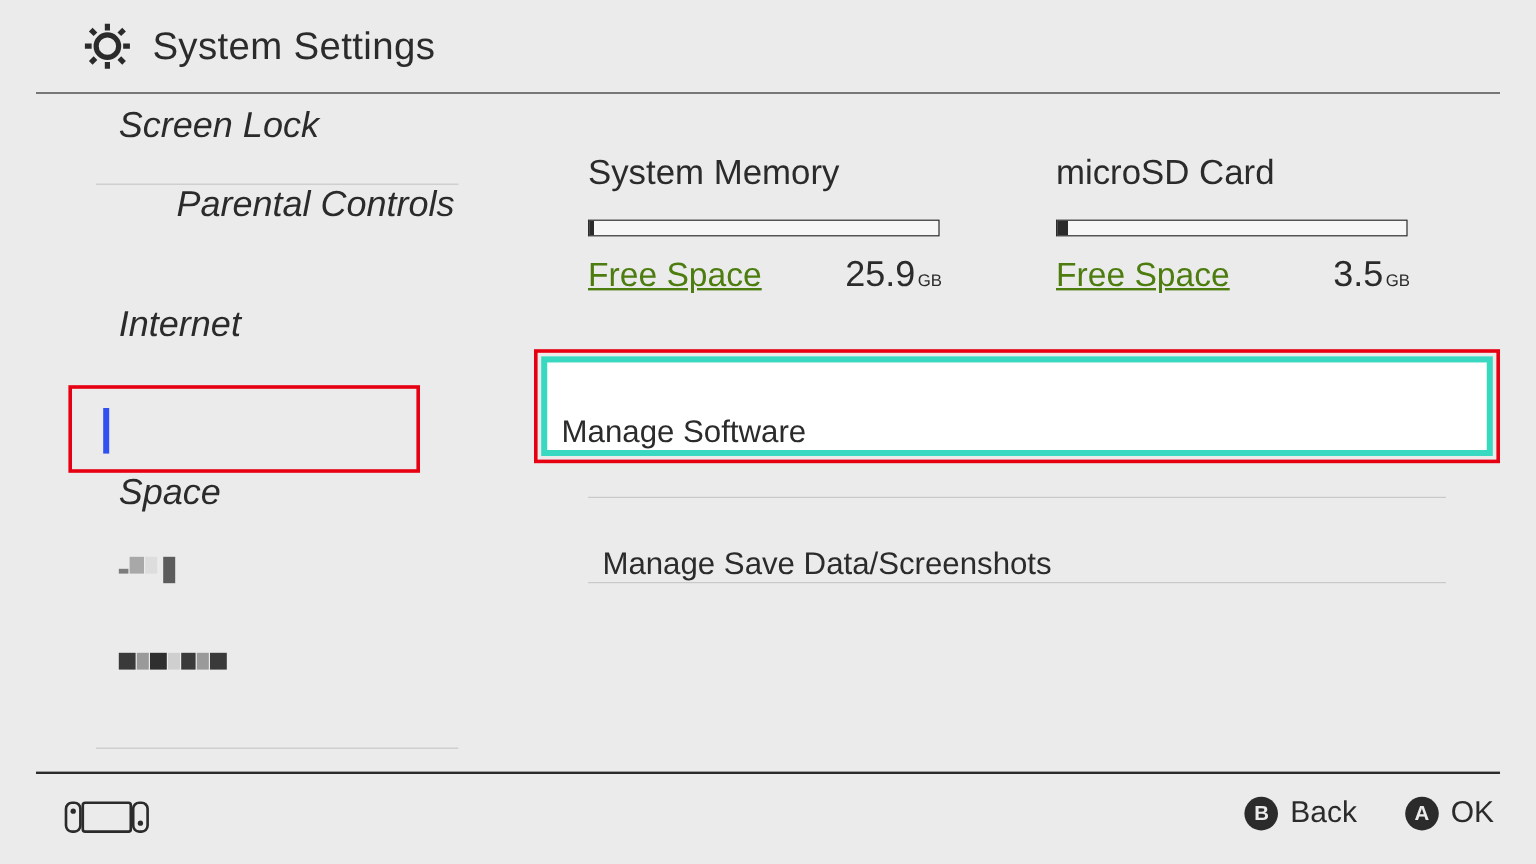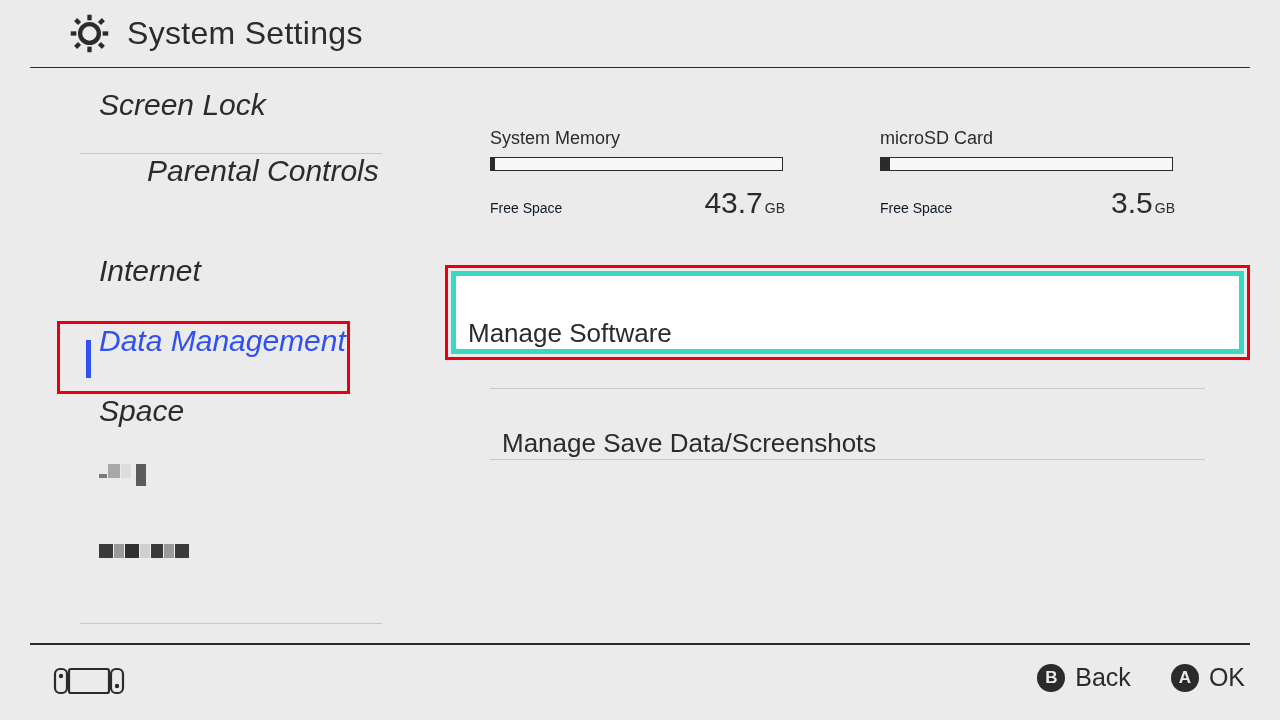--- a/index.html
+++ b/index.html
@@ -14,21 +14,21 @@
   .screen {
     width: 1280px;
     height: 720px;
     position: relative;
   }
 
   
   .header {
     position: absolute;
     left: 30px; right: 30px; top: 0;
-    height: 68px;
+    height: 78px;
     border-bottom: 1.5px solid #2b2b2b;
     display: flex;
     align-items: center;
     padding-left: 37px;
   }
   .gear-wrap {
     width: 45px; height: 45px;
     display: flex; align-items: center; justify-content: center;
   }
   .header-title {
@@ -91,42 +91,42 @@
     height: 555px;
   }
   .storage-row {
     display: flex;
     gap: 95px;
     padding-left: 70px;
     padding-top: 40px;
   }
   .storage-block { width: 295px; }
   .storage-title {
-    font-size: 18px;
+    font-size: 29px;
     font-weight: 400;
-    margin-bottom: 8px;
+    margin-bottom: 22px;
   }
   .storage-bar {
     width: 293px; height: 14px;
     border: 1.5px solid #2b2b2b;
     background: #f7f7f7;
     position: relative;
   }
   .storage-bar .used {
     position: absolute;
     left: 0; top: 0; bottom: 0;
     background: #2b2b2b;
   }
   .storage-free-line {
     display: flex;
     justify-content: space-between;
     align-items: baseline;
     margin-top: 15px;
   }
-  .free-label { font-size: 14px; color: #0f172a; }
+  .free-label { font-size: 28px; color: #4d7c0f; text-decoration: underline; }
   .free-value { font-size: 30px; text-align: right; }
   .free-unit { font-size: 14px; margin-left: 2px; }
 
   .menu-area {
     margin-top: 45px;
     padding-left: 25px;
     padding-right: 0;
   }
   .red-outline {
     border: 3px solid #e60012;
@@ -224,21 +224,20 @@
       <div class="divider"></div>
     </div>
     <div class="sidebar-item" style="height:100px;padding-top:0px;margin-left:48px;">
       <span>Parental Controls</span>
     </div>
     <div class="sidebar-item">
       <span>Internet</span>
     </div>
     <div class="sidebar-item selected">
       <span class="blue-tick"></span>
-      <span>Data Management</span>
     </div>
     <div class="sidebar-red-box" style="left:57px; top:233px; width:293px; height:73px;"></div>
     <div class="sidebar-item">
       <span>Space</span>
     </div>
 
     <div class="sidebar-item" style="height:80px;">
       <div class="pixelated-label">
         <span class="px" style="background:#7c7c7c;width:8px;height:4px;margin-top:10px;"></span>
         <span class="px" style="background:#a8a8a8;width:12px;"></span>
@@ -263,21 +262,21 @@
   <div class="content">
     <div class="storage-row">
       <div class="storage-block">
         <div class="storage-title">System Memory</div>
         <div class="storage-bar">
           <div class="used" style="width:1.5%;"></div>
         </div>
         <div class="storage-free-line">
           <span class="free-label">Free Space</span>
           <span>
-            <span class="free-value">43.7</span><span class="free-unit">GB</span>
+            <span class="free-value">25.9</span><span class="free-unit">GB</span>
           </span>
         </div>
       </div>
       <div class="storage-block">
         <div class="storage-title">microSD Card</div>
         <div class="storage-bar">
           <div class="used" style="width:3%;"></div>
         </div>
         <div class="storage-free-line">
           <span class="free-label">Free Space</span>

